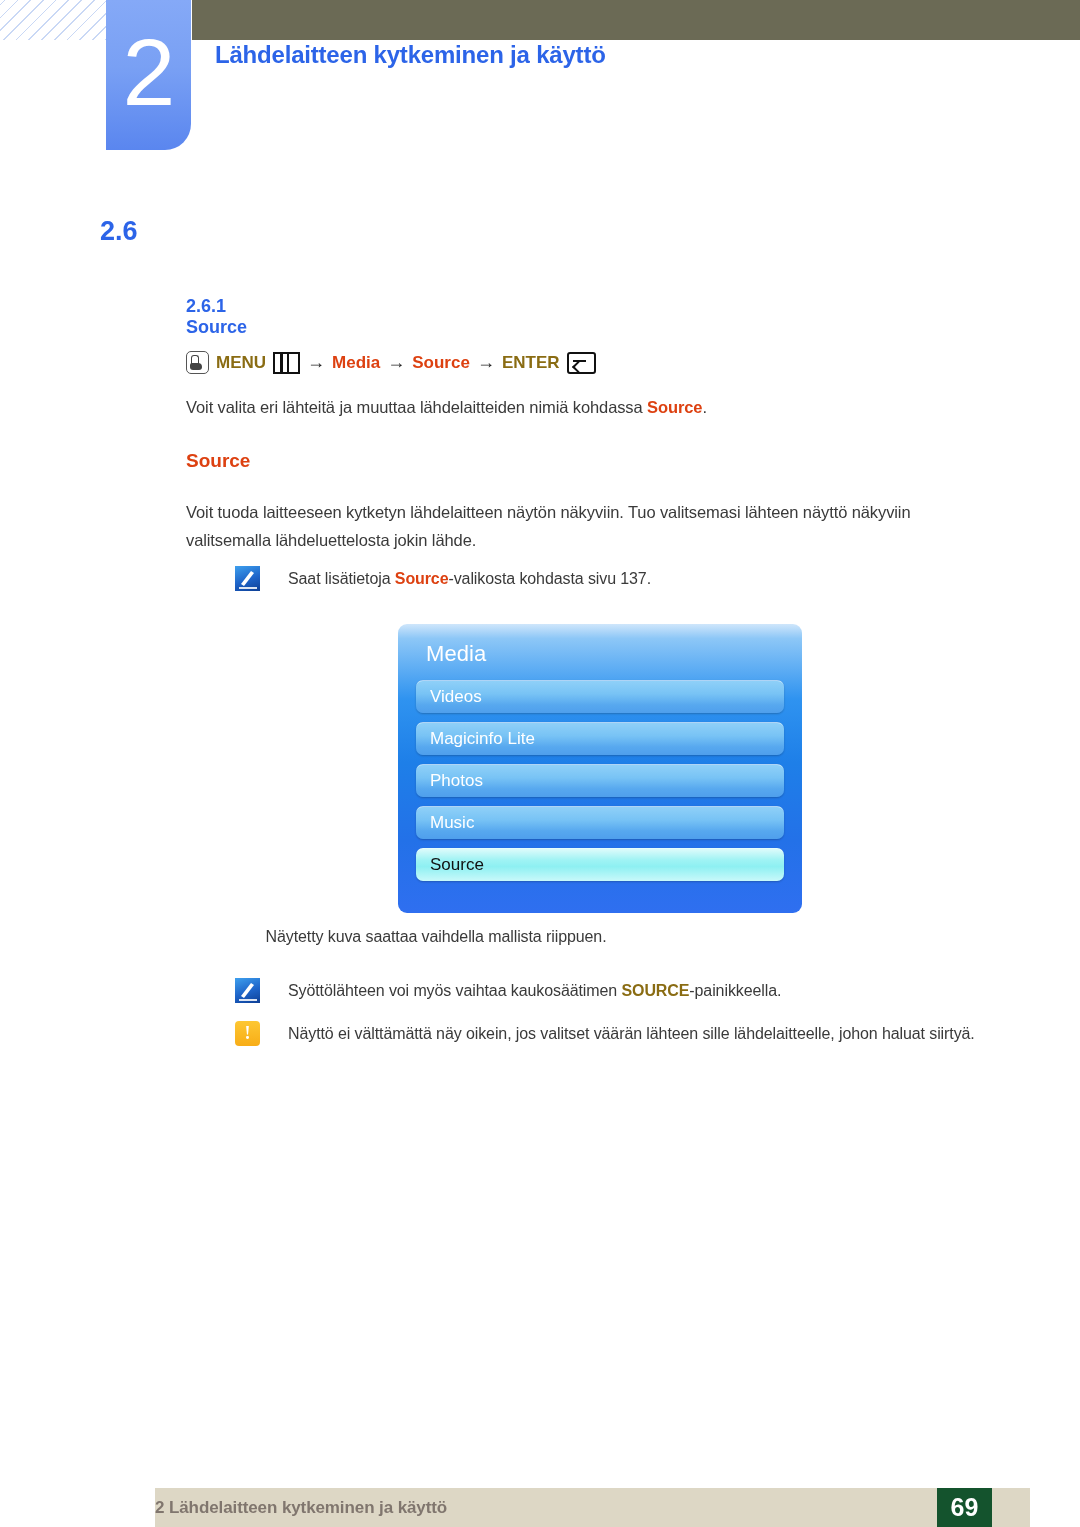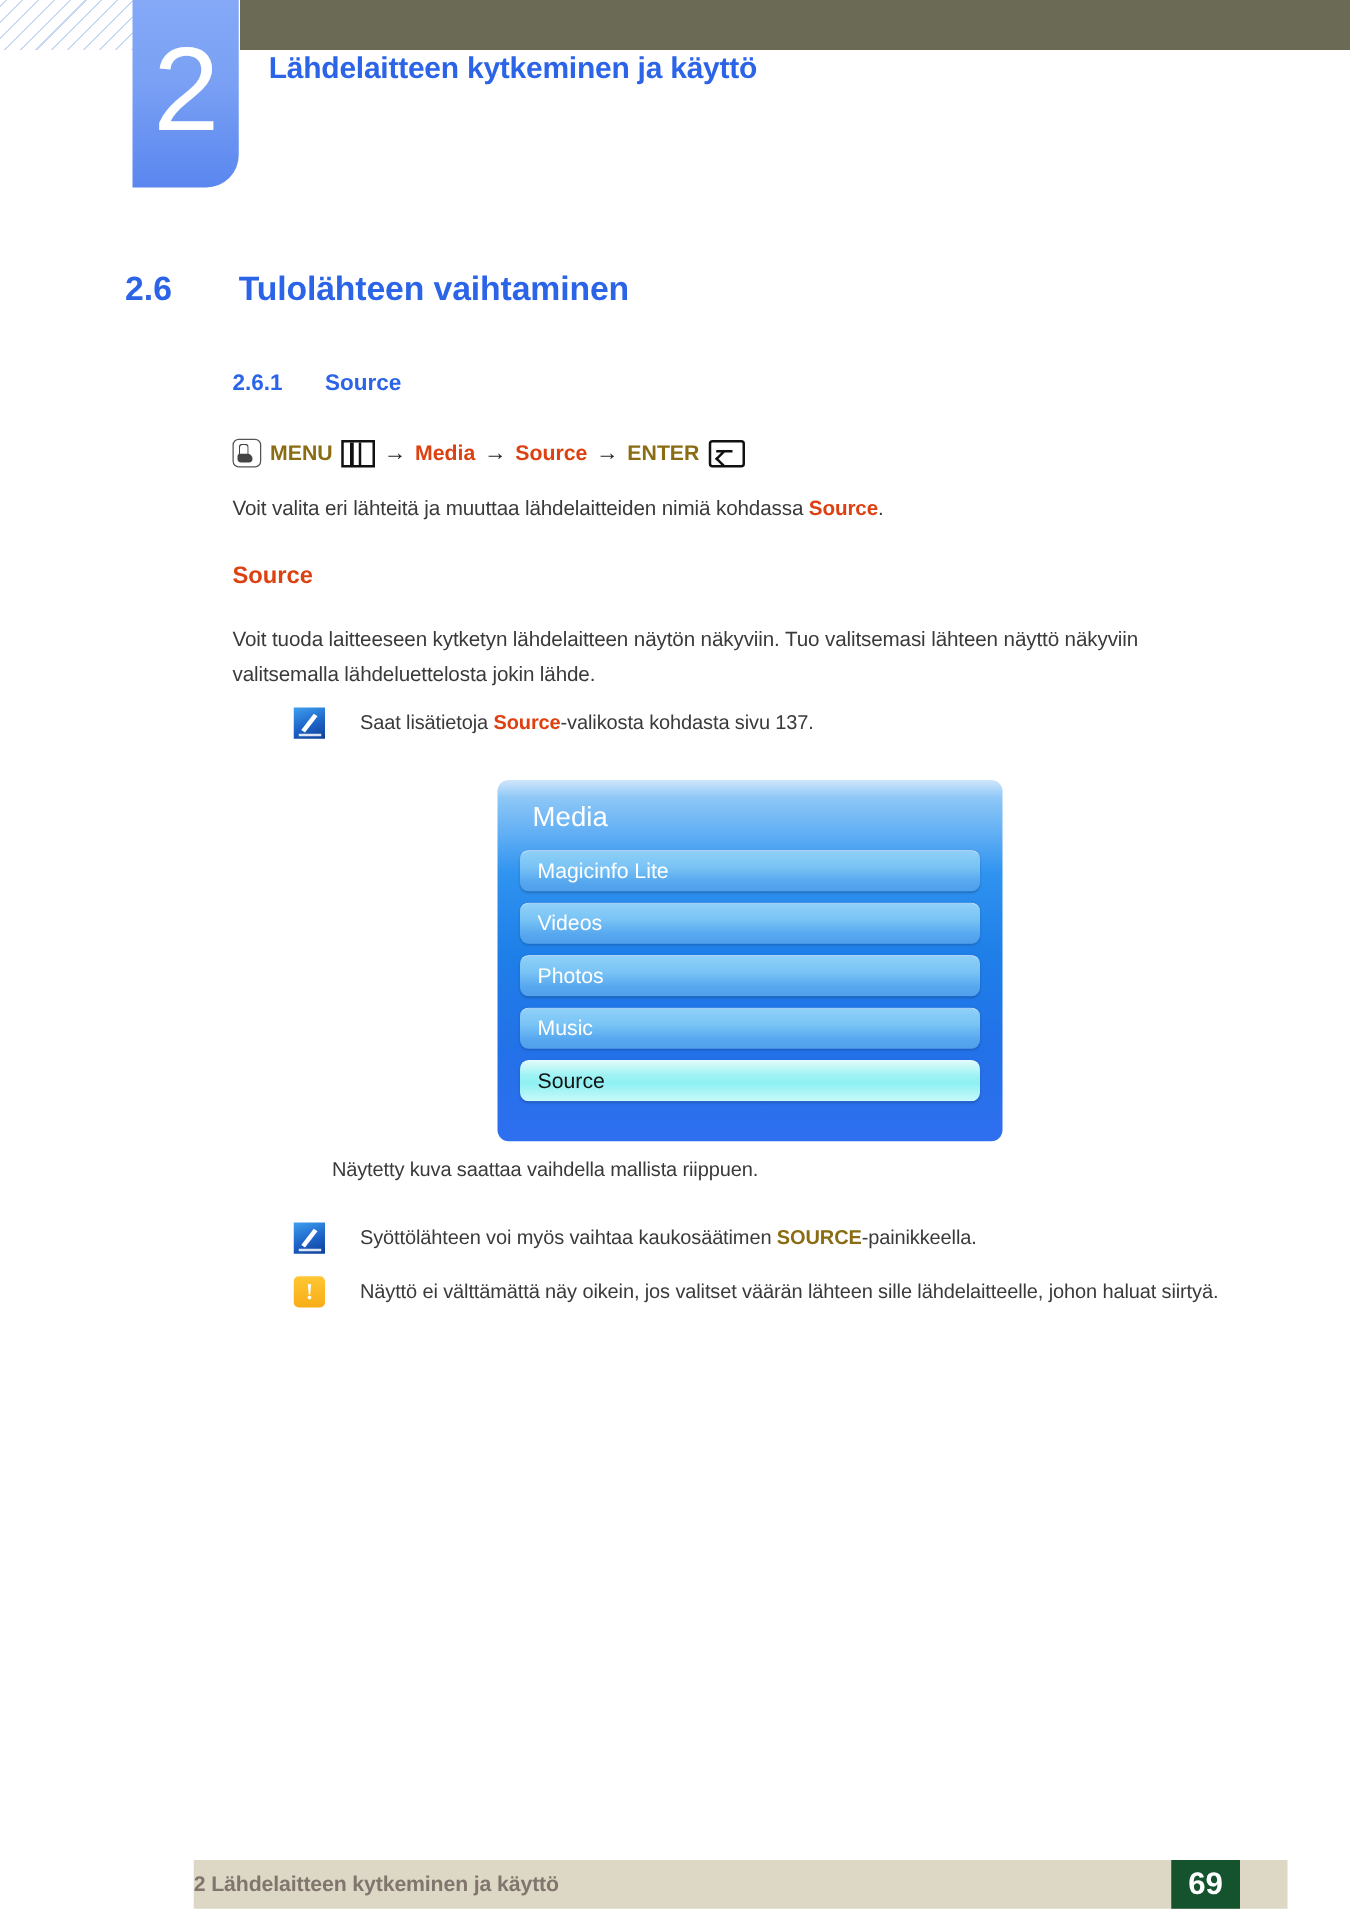--- a/index.html
+++ b/index.html
@@ -91,20 +91,21 @@
 
   .h3-row {
     position: absolute;
     left: 186px;
     top: 296px;
     display: flex;
     align-items: flex-start;
     color: #2c64e8;
     font-weight: bold;
     font-size: 18px;
+    flex-direction: column;
   }
   .h3-num { width: 74px; }
 
   
   .menu-path {
     position: absolute;
     left: 186px;
     top: 351px;
     display: flex;
     align-items: center;
@@ -338,21 +339,20 @@
   <div class="chapter-num-box">
     <span class="chapter-num">2</span>
   </div>
   <div class="chapter-title">Lähdelaitteen kytkeminen ja käyttö</div>
 </div>
 
 <div class="content">
 
   <div class="h2-row">
     <span class="h2-num">2.6</span>
-    <span class="h2-text">Tulolähteen vaihtaminen</span>
   </div>
 
   <div class="h3-row">
     <span class="h3-num">2.6.1</span>
     <span>Source</span>
   </div>
 
   <div class="menu-path">
     <span class="icon-hand"></span>
     <span class="t-gold">MENU</span>
@@ -380,24 +380,24 @@
         <path d="M6 18 L16 5 L19 7 L9 20 Z" fill="#ffffff"></path>
         <path d="M4 21 L22 21 L22 23 L4 23 Z" fill="#ffffff" opacity="0.85"></path>
       </svg>
     </span>
     <span class="note-text"><span>Saat lisätietoja </span><span class="t-red" style="font-weight:bold">Source</span><span>-valikosta kohdasta sivu 137.</span></span>
   </div>
 
   <div class="osd">
     <div class="osd-title">Media</div>
     <div class="osd-item">
-      <span>Magicinfo Lite</span>
+      <span>Videos</span>
     </div>
     <div class="osd-item">
-      <span>Videos</span>
+      <span>Magicinfo Lite</span>
     </div>
     <div class="osd-item">
       <span>Photos</span>
     </div>
     <div class="osd-item">
       <span>Music</span>
     </div>
     <div class="osd-item selected">
       <span>Source</span>
     </div>

